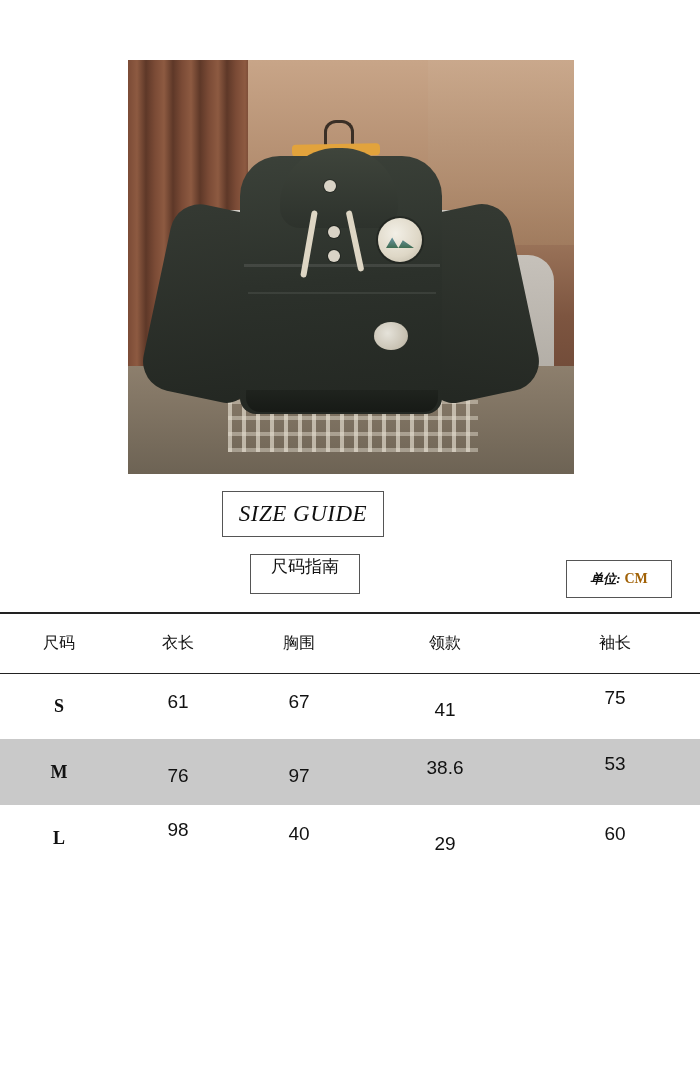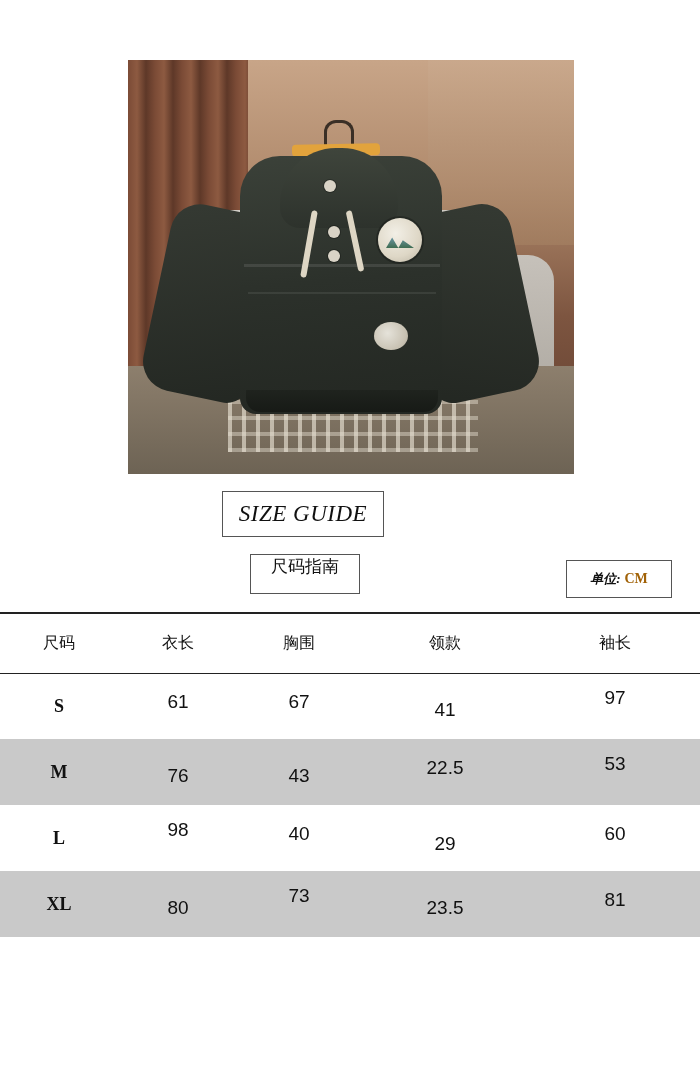--- a/index.html
+++ b/index.html
@@ -359,37 +359,30 @@
       <th style="width:170px">领款</th>
       <th style="width:170px">袖长</th>
     </tr>
   </thead>
   <tbody>
     <tr>
       <td class="size-label">S</td>
       <td><span class="off-a">61</span></td>
       <td><span class="off-a">67</span></td>
       <td><span class="off-c">41</span></td>
-      <td><span class="off-b">97</span></td>
+      <td><span class="off-b">75</span></td>
     </tr>
     <tr class="alt">
       <td class="size-label">M</td>
       <td><span class="off-c">76</span></td>
-      <td><span class="off-c">43</span></td>
-      <td><span class="off-a">22.5</span></td>
+      <td><span class="off-c">97</span></td>
+      <td><span class="off-a">38.6</span></td>
       <td><span class="off-b">53</span></td>
     </tr>
     <tr>
       <td class="size-label">L</td>
       <td><span class="off-b">98</span></td>
       <td><span class="off-a">40</span></td>
       <td><span class="off-d">29</span></td>
       <td><span class="off-a">60</span></td>
     </tr>
-    <tr class="alt">
-      <td class="size-label">XL</td>
-      <td><span class="off-c">80</span></td>
-      <td><span class="off-b">73</span></td>
-      <td><span class="off-c">23.5</span></td>
-      <td><span class="off-a">81</span></td>
-    </tr>
   </tbody>
 </table>
 
 </body></html>

